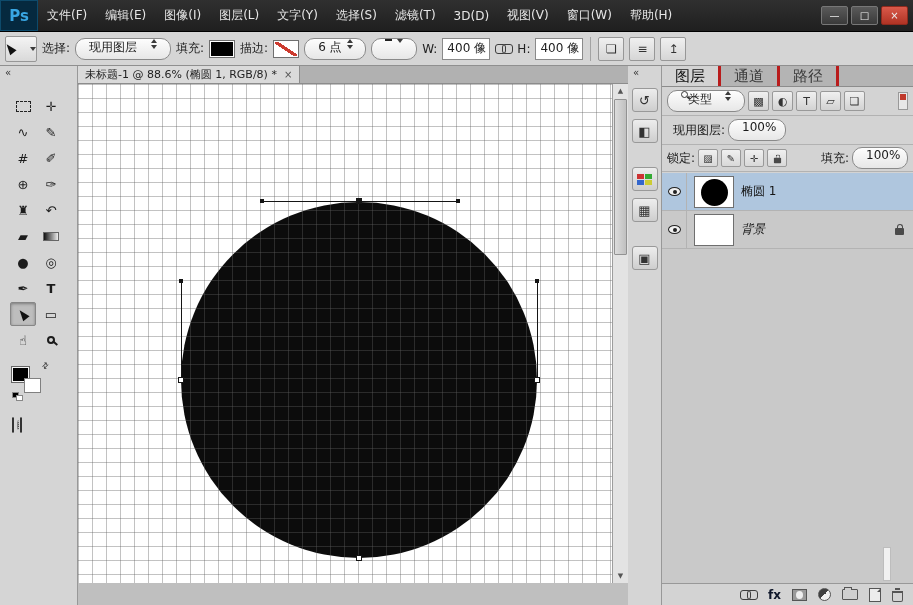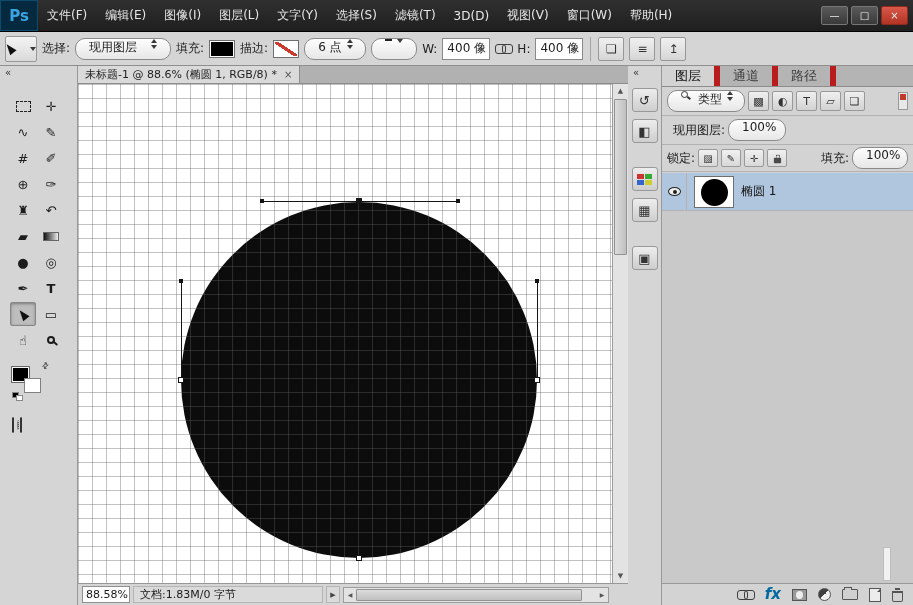--- a/index.html
+++ b/index.html
@@ -91,21 +91,21 @@
   .strip-btn{width:26px;height:24px;border:1px solid #999;border-radius:3px;background:linear-gradient(#ededed,#cecece);display:flex;align-items:center;justify-content:center;font-size:13px;color:#333}
   .gap{height:10px}
   .ic-swt{display:grid;grid-template-columns:7px 7px;grid-auto-rows:5px;gap:1px}
   .ic-swt i{display:block}
   .ic-swt i:nth-child(1){background:#c33}.ic-swt i:nth-child(2){background:#3a3}
   .ic-swt i:nth-child(3){background:#36c}.ic-swt i:nth-child(4){background:#cc3}
 
   
   #rightpanel{position:absolute;top:66px;left:662px;right:0;bottom:0;background:#d3d3d3}
   .ptabs{height:21px;display:flex;background:#b4b4b4;border-bottom:1px solid #8c8c8c}
-  .ptab{padding:0 13px;display:flex;align-items:center;font-size:13px;color:#3c3c3c;border-right:6px solid #b91c1c;background:#b4b4b4}
+  .ptab{padding:0 13px;display:flex;align-items:center;font-size:15px;color:#3c3c3c;border-right:3px solid #b91c1c;background:#b4b4b4}
   .ptab.active{background:#d3d3d3;color:#111}
   .prow{display:flex;align-items:center;gap:3px;padding:0 5px;border-bottom:1px solid #b2b2b2}
   .filter-row{height:29px}
   .blend-row{height:29px}
   .lock-row{height:27px}
   .ic-mag{width:7px;height:7px;border:1.5px solid #333;border-radius:50%;position:relative;flex:none}
   .ic-mag::after{content:"";position:absolute;width:4px;height:1.5px;background:#333;right:-4px;bottom:-1px;transform:rotate(40deg)}
   .f-icon{width:21px;height:20px;border:1px solid #999;border-radius:2px;background:linear-gradient(#f0f0f0,#d2d2d2);display:flex;align-items:center;justify-content:center;font-size:11px;color:#333}
   .filter-switch{margin-left:auto;width:10px;height:18px;border:1px solid #999;background:#e8e8e8;position:relative}
   .filter-switch::after{content:"";position:absolute;left:1px;top:1px;right:1px;height:6px;background:#c0392b}
@@ -117,21 +117,21 @@
   .layer-row.selected{background:#afc6de}
   .eye-cell{width:25px;height:100%;display:flex;align-items:center;justify-content:center;border-right:1px solid #b3b3b3;flex:none}
   .eye{width:13px;height:9px;border:1px solid #222;border-radius:50%;position:relative;background:#f0f0f0}
   .eye::after{content:"";position:absolute;left:4px;top:2px;width:4px;height:4px;background:#222;border-radius:50%}
   .thumb{width:40px;height:32px;background:#fff;border:1px solid #6f6f6f;margin:0 7px;position:relative;flex:none}
   .thumb-circle{position:absolute;left:6px;top:2px;width:27px;height:27px;background:#000;border-radius:50%}
   .layer-name{font-size:12px;color:#151515;white-space:nowrap}
   .layer-name.italic{font-style:italic}
   .row-lock{margin-left:auto;margin-right:9px}
   .layers-footer{position:absolute;left:0;right:0;bottom:0;height:22px;background:#d3d3d3;border-top:1px solid #989898;display:flex;align-items:center;justify-content:flex-end;gap:11px;padding:0 10px}
-  .ic-fx{font-style:italic;font-weight:bold;font-size:15px;color:#0369a1;line-height:1}
+  .ic-fx{font-weight:bold;font-size:12px;color:#0f172a;line-height:1}
   .ic-mask{width:15px;height:12px;background:#9a9a9a;border:1px solid #555;position:relative}
   .ic-mask::after{content:"";position:absolute;inset:1px 3px;background:#eee;border-radius:50%}
   .ic-adj{width:13px;height:13px;border:1px solid #555;border-radius:50%;background:linear-gradient(135deg,#3e3e3e 50%,#f0f0f0 50%)}
   .ic-folder{width:16px;height:11px;border:1px solid #555;border-radius:1px;position:relative;background:#d0d0d0}
   .ic-folder::before{content:"";position:absolute;top:-3px;left:1px;width:6px;height:2px;border:1px solid #555;border-bottom:none;background:#d0d0d0}
   .ic-new{width:12px;height:14px;border:1px solid #555;background:#ececec;position:relative}
   .ic-new::before{content:"";position:absolute;right:-1px;top:-1px;width:0;height:0;border-left:4px solid transparent;border-bottom:4px solid #555}
   .ic-trash{width:11px;height:11px;border:1px solid #555;border-top:2px solid #555;border-radius:0 0 2px 2px;position:relative;margin-top:3px}
   .ic-trash::before{content:"";position:absolute;top:-5px;left:2px;width:5px;height:2px;background:#555}
   .mini-scroll{position:absolute;right:22px;bottom:24px;width:8px;height:34px;background:#f1f1f1;border:1px solid #bdbdbd}
@@ -318,35 +318,20 @@
       <div class="anchor hollow" style="left:456px;top:293px"></div>
       <div class="anchor hollow" style="left:278px;top:471px"></div>
     </div>
 
     <div class="vscroll">
       <div class="varrow">▲</div>
       <div class="vthumb"></div>
       <div class="varrow down">▼</div>
     </div>
 
-    <div class="statusrow">
-      <div class="zoom-box">
-          <span>88.58%</span>
-        </div>
-      <div class="doc-box">
-          <span>文档:1.83M/0 字节</span>
-        </div>
-      <div class="info-arrow">▶</div>
-      <div class="hscroll">
-        <div class="harrow">◀</div>
-        <div class="hthumb"></div>
-        <div class="harrow right">▶</div>
-      </div>
-      <div class="scroll-corner"></div>
-    </div>
   </div>
 
   <div id="strip">
     <div class="collapse">«</div>
     <div class="strip-icons">
       <div class="strip-btn">
           <span>↺</span>
         </div>
       <div class="strip-btn">
           <span>◧</span>
@@ -373,21 +358,21 @@
   <div id="rightpanel">
     <div class="ptabs">
       <div class="ptab active">图层</div>
       <div class="ptab">通道</div>
       <div class="ptab">路径</div>
     </div>
 
     <div class="prow filter-row">
       <div class="combo" style="width:78px">
         <span class="ic-mag"></span>
-        <span style="margin-left:10px">类型</span>
+        <span style="margin-left:0">类型</span>
         <span class="spin">
             <b class="u"></b>
             <b class="d"></b>
           </span>
       </div>
       <div class="f-icon">
           <span>▩</span>
         </div>
       <div class="f-icon">
           <span>◐</span>
@@ -440,20 +425,28 @@
     <div class="layers-list">
       <div class="layer-row selected">
         <div class="eye-cell">
             <span class="eye"></span>
           </div>
         <div class="thumb">
             <span class="thumb-circle"></span>
           </div>
         <span class="layer-name">椭圆 1</span>
       </div>
+      <div class="layer-row">
+        <div class="eye-cell">
+            <span class="eye"></span>
+          </div>
+        <div class="thumb"></div>
+        <span class="layer-name italic">背景</span>
+        <span class="padlock row-lock"></span>
+      </div>
     </div>
 
     <div class="mini-scroll"></div>
 
     <div class="layers-footer">
       <span class="ic-chain"></span>
       <span class="ic-fx">fx</span>
       <span class="ic-mask"></span>
       <span class="ic-adj"></span>
       <span class="ic-folder"></span>

